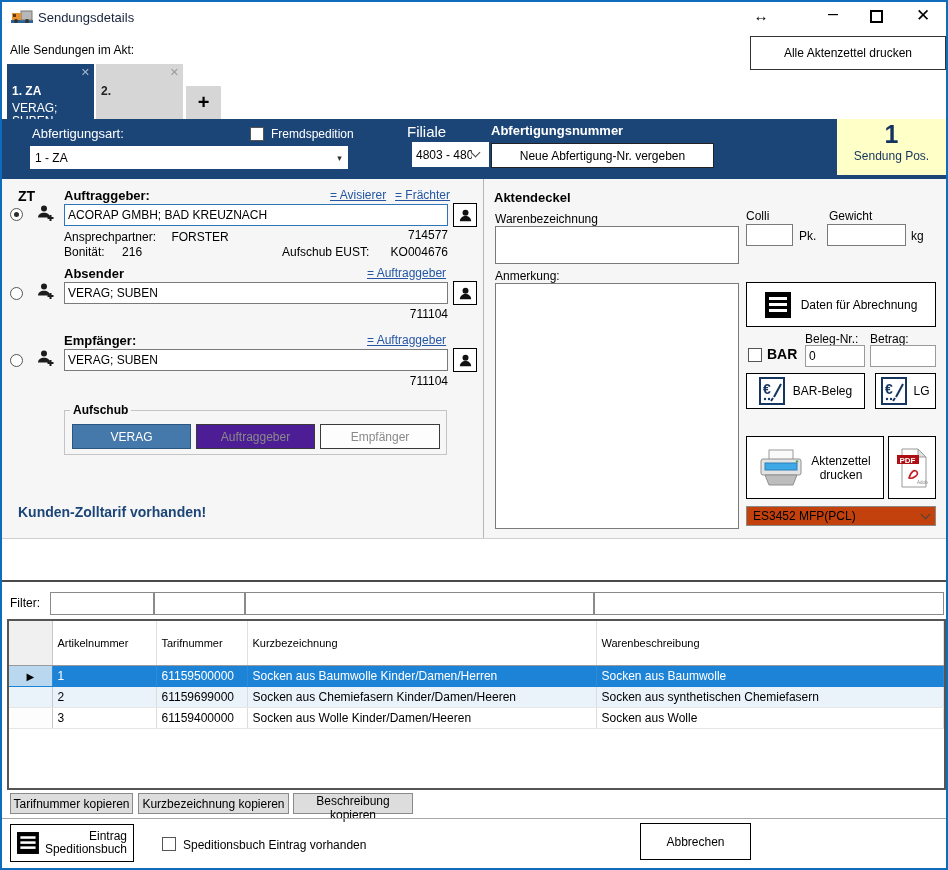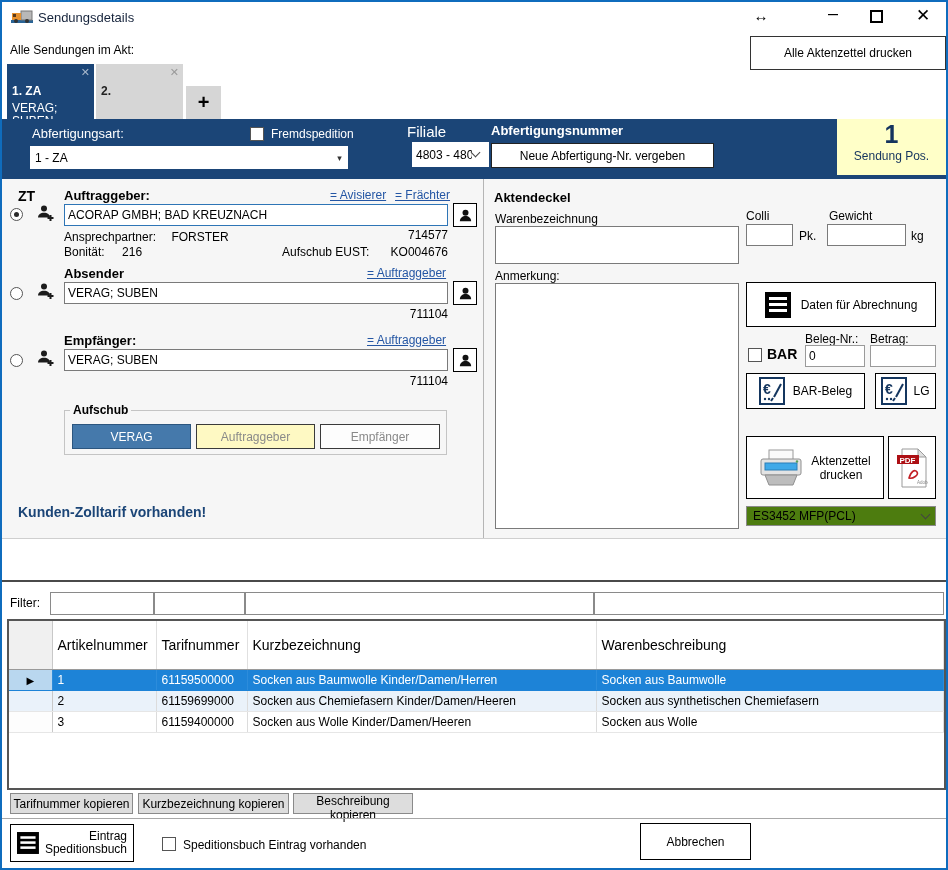--- a/index.html
+++ b/index.html
@@ -90,21 +90,21 @@
   #empLink{position:absolute;left:365px;top:154px}
   #empRadio{position:absolute;left:8px;top:175px}
   #empPersonAdd{position:absolute;left:34px;top:170px;cursor:pointer}
   #empInput{position:absolute;left:62px;top:170px;width:384px;height:22px}
   #empPersonBtn{position:absolute;left:451px;top:169px;width:24px;height:24px}
   #empNumber{position:absolute;left:380px;top:195px;width:66px;text-align:right}
 
   #aufschubBox{position:absolute;left:62px;top:224px;width:383px;height:52px;border:1px solid #c4c4c4}
   #aufschubBox legend{font-weight:bold;font-size:12px;margin-left:5px;padding:0 3px}
   #verAgBtn{position:absolute;left:7px;top:7px;width:119px;height:25px;background:#4579ab;border:1px solid #2c567f;color:#fff}
-  #aufAgBtn{position:absolute;left:131px;top:7px;width:119px;height:25px;border:1px solid #3a3a3a;color:#8a8a8a;background:#fef9c3}
+  #aufAgBtn{position:absolute;left:131px;top:7px;width:119px;height:25px;border:1px solid #3a3a3a;color:#8a8a8a;background:#4c1d95}
   #aufEmpBtn{position:absolute;left:255px;top:7px;width:120px;height:25px;border:1px solid #3a3a3a;color:#8a8a8a;background:#fdfdfd}
   #customsNote{position:absolute;left:16px;top:325px;font-size:14px;font-weight:bold;color:#1b4577}
 
   
   #deckelTitle{position:absolute;left:492px;top:11px;font-size:13px;font-weight:bold}
   #warenLabel{position:absolute;left:493px;top:33px}
   #warenArea{position:absolute;left:493px;top:47px;width:244px;height:38px;resize:none}
   #colliLabel{position:absolute;left:744px;top:30px}
   #colliInput{position:absolute;left:744px;top:45px;width:47px;height:22px}
   #colliUnit{position:absolute;left:797px;top:50px}
@@ -118,34 +118,34 @@
   #barLabel{position:absolute;left:765px;top:167px;font-size:14px;font-weight:bold}
   #belegLabel{position:absolute;left:803px;top:153px}
   #belegInput{position:absolute;left:803px;top:166px;width:60px;height:22px;border-color:#9a9a9a}
   #betragLabel{position:absolute;left:868px;top:153px}
   #betragInput{position:absolute;left:868px;top:166px;width:66px;height:22px;border-color:#9a9a9a}
   #barBelegBtn{position:absolute;left:744px;top:194px;width:119px;height:36px;gap:8px}
   #lgBtn{position:absolute;left:873px;top:194px;width:61px;height:36px;gap:6px}
   #printZettelBtn{position:absolute;left:744px;top:257px;width:138px;height:63px;gap:8px}
   #printZettelBtn .two{text-align:center;line-height:14px}
   #pdfBtn{position:absolute;left:886px;top:257px;width:48px;height:63px}
-  #printerSelect{position:absolute;left:744px;top:327px;width:190px;height:20px;background:#4d7c0f;border:1px solid #8a8a8a;
+  #printerSelect{position:absolute;left:744px;top:327px;width:190px;height:20px;background:#c2410c;border:1px solid #8a8a8a;
                  display:flex;align-items:center;justify-content:space-between;padding:2px 6px;cursor:pointer}
 
   
   #hrMain{position:absolute;left:0;top:578px;width:100%;height:2px;background:#4a4a4a}
   #filterLabel{position:absolute;left:8px;top:594px}
   .filterInput{position:absolute;top:590px;height:23px;border:1px solid #8a8a8a}
   #f1{left:48px;width:104px} #f2{left:152px;width:91px} #f3{left:243px;width:349px} #f4{left:592px;width:350px}
 
   
   #goodsWrap{position:absolute;left:5px;top:617px;width:939px;height:171px;border:2px solid #555;background:#fff;overflow:hidden}
   #goodsTable{border-collapse:collapse;table-layout:fixed;width:100%}
   #goodsTable th{height:34px;font-weight:normal;text-align:left;padding:16px 5px;background:#fff;
-                 border-right:1px solid #e0e0e0;border-bottom:1px solid #9a9a9a;font-size:14px}
+                 border-right:1px solid #e0e0e0;border-bottom:1px solid #9a9a9a;font-size:11px}
   #goodsTable td{height:21px;padding:0 5px;border-right:1px solid #dcdcdc;border-bottom:1px solid #e6e6e6;
                  font-size:12px;white-space:nowrap;overflow:hidden}
   #goodsTable th.selCell{background:#f0f0f0;border-right:1px solid #c8c8c8}
   #goodsTable td.selCell{background:#fdfdfd;border-right:1px solid #c8c8c8;text-align:center;font-size:10px;padding:0}
   #goodsTable tr.sel td{background:#1d83d7;color:#fff;border-right-color:#2c8cdb;border-bottom-color:#1d83d7}
   #goodsTable tr.sel td.selCell{background:#b9d7ef;color:#000}
   #goodsTable tr.alt td{background:#eaf2fa}
 
   
   .copyBtn{position:absolute;top:791px;height:21px}

